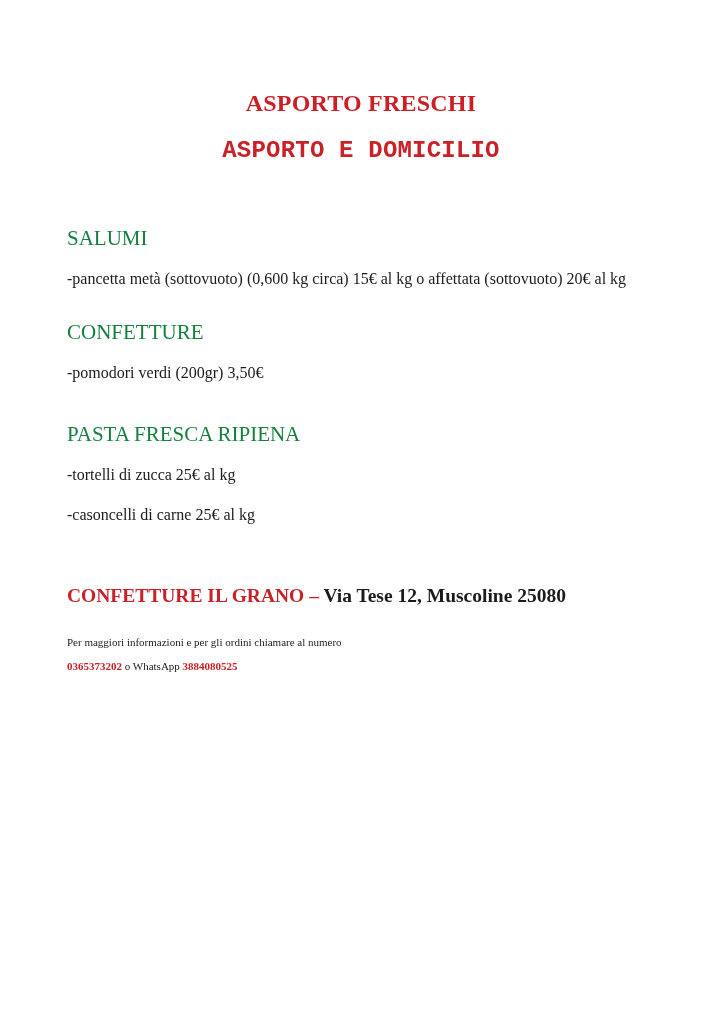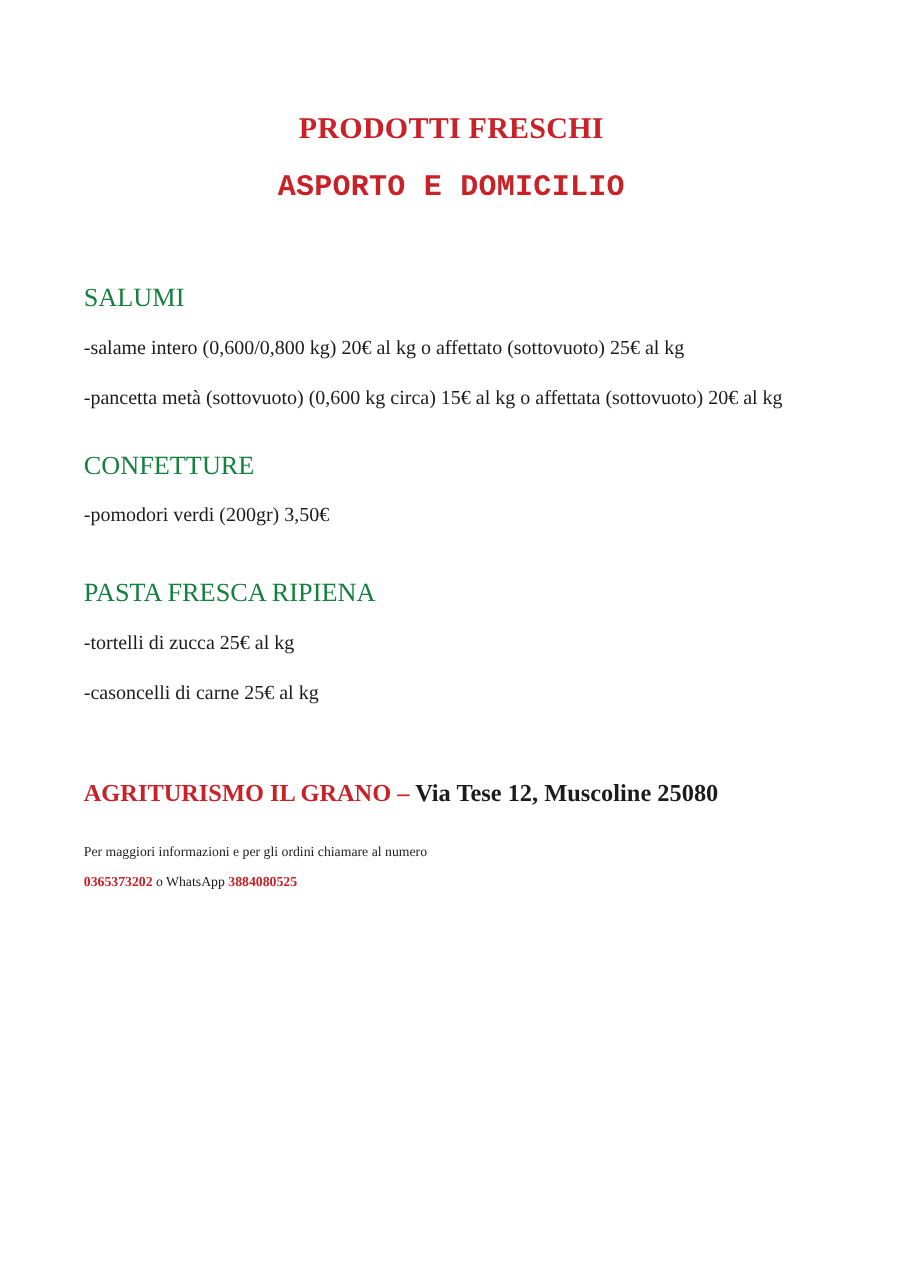--- a/index.html
+++ b/index.html
@@ -71,44 +71,43 @@
   }
   .red  { color: #c92127; }
   .bold { font-weight: bold; }
 </style>
 </head>
 <body>
 
 <div class="page">
 
   <header>
-    <h1 class="doc-title line1">PRODOTTI FRESCHI</h1>
+    <h1 class="doc-title line1">ASPORTO FRESCHI</h1>
     <h1 class="doc-title line2">ASPORTO E DOMICILIO</h1>
   </header>
 
   <section class="menu-section sec-salumi">
     <h2 class="section-heading">SALUMI</h2>
-    <p class="item">-salame intero (0,600/0,800 kg) 20€ al kg o affettato (sottovuoto) 25€ al kg</p>
     <p class="item">-pancetta metà (sottovuoto) (0,600 kg circa) 15€ al kg o affettata (sottovuoto) 20€ al kg</p>
   </section>
 
   <section class="menu-section sec-confetture">
     <h2 class="section-heading">CONFETTURE</h2>
     <p class="item">-pomodori verdi (200gr) 3,50€</p>
   </section>
 
   <section class="menu-section sec-pasta">
     <h2 class="section-heading">PASTA FRESCA RIPIENA</h2>
     <p class="item">-tortelli di zucca 25€ al kg</p>
     <p class="item">-casoncelli di carne 25€ al kg</p>
   </section>
 
   <footer class="doc-footer">
     <p class="business-line">
-      <span class="red bold">AGRITURISMO IL GRANO –</span>
+      <span class="red bold">CONFETTURE IL GRANO –</span>
       <span class="bold">Via Tese 12, Muscoline 25080</span>
     </p>
     <p class="contact">
       <span>Per maggiori informazioni e per gli ordini chiamare al numero</span><br>
       <span class="red bold">0365373202</span>
       <span>o WhatsApp</span>
       <span class="red bold">3884080525</span>
     </p>
   </footer>
 

